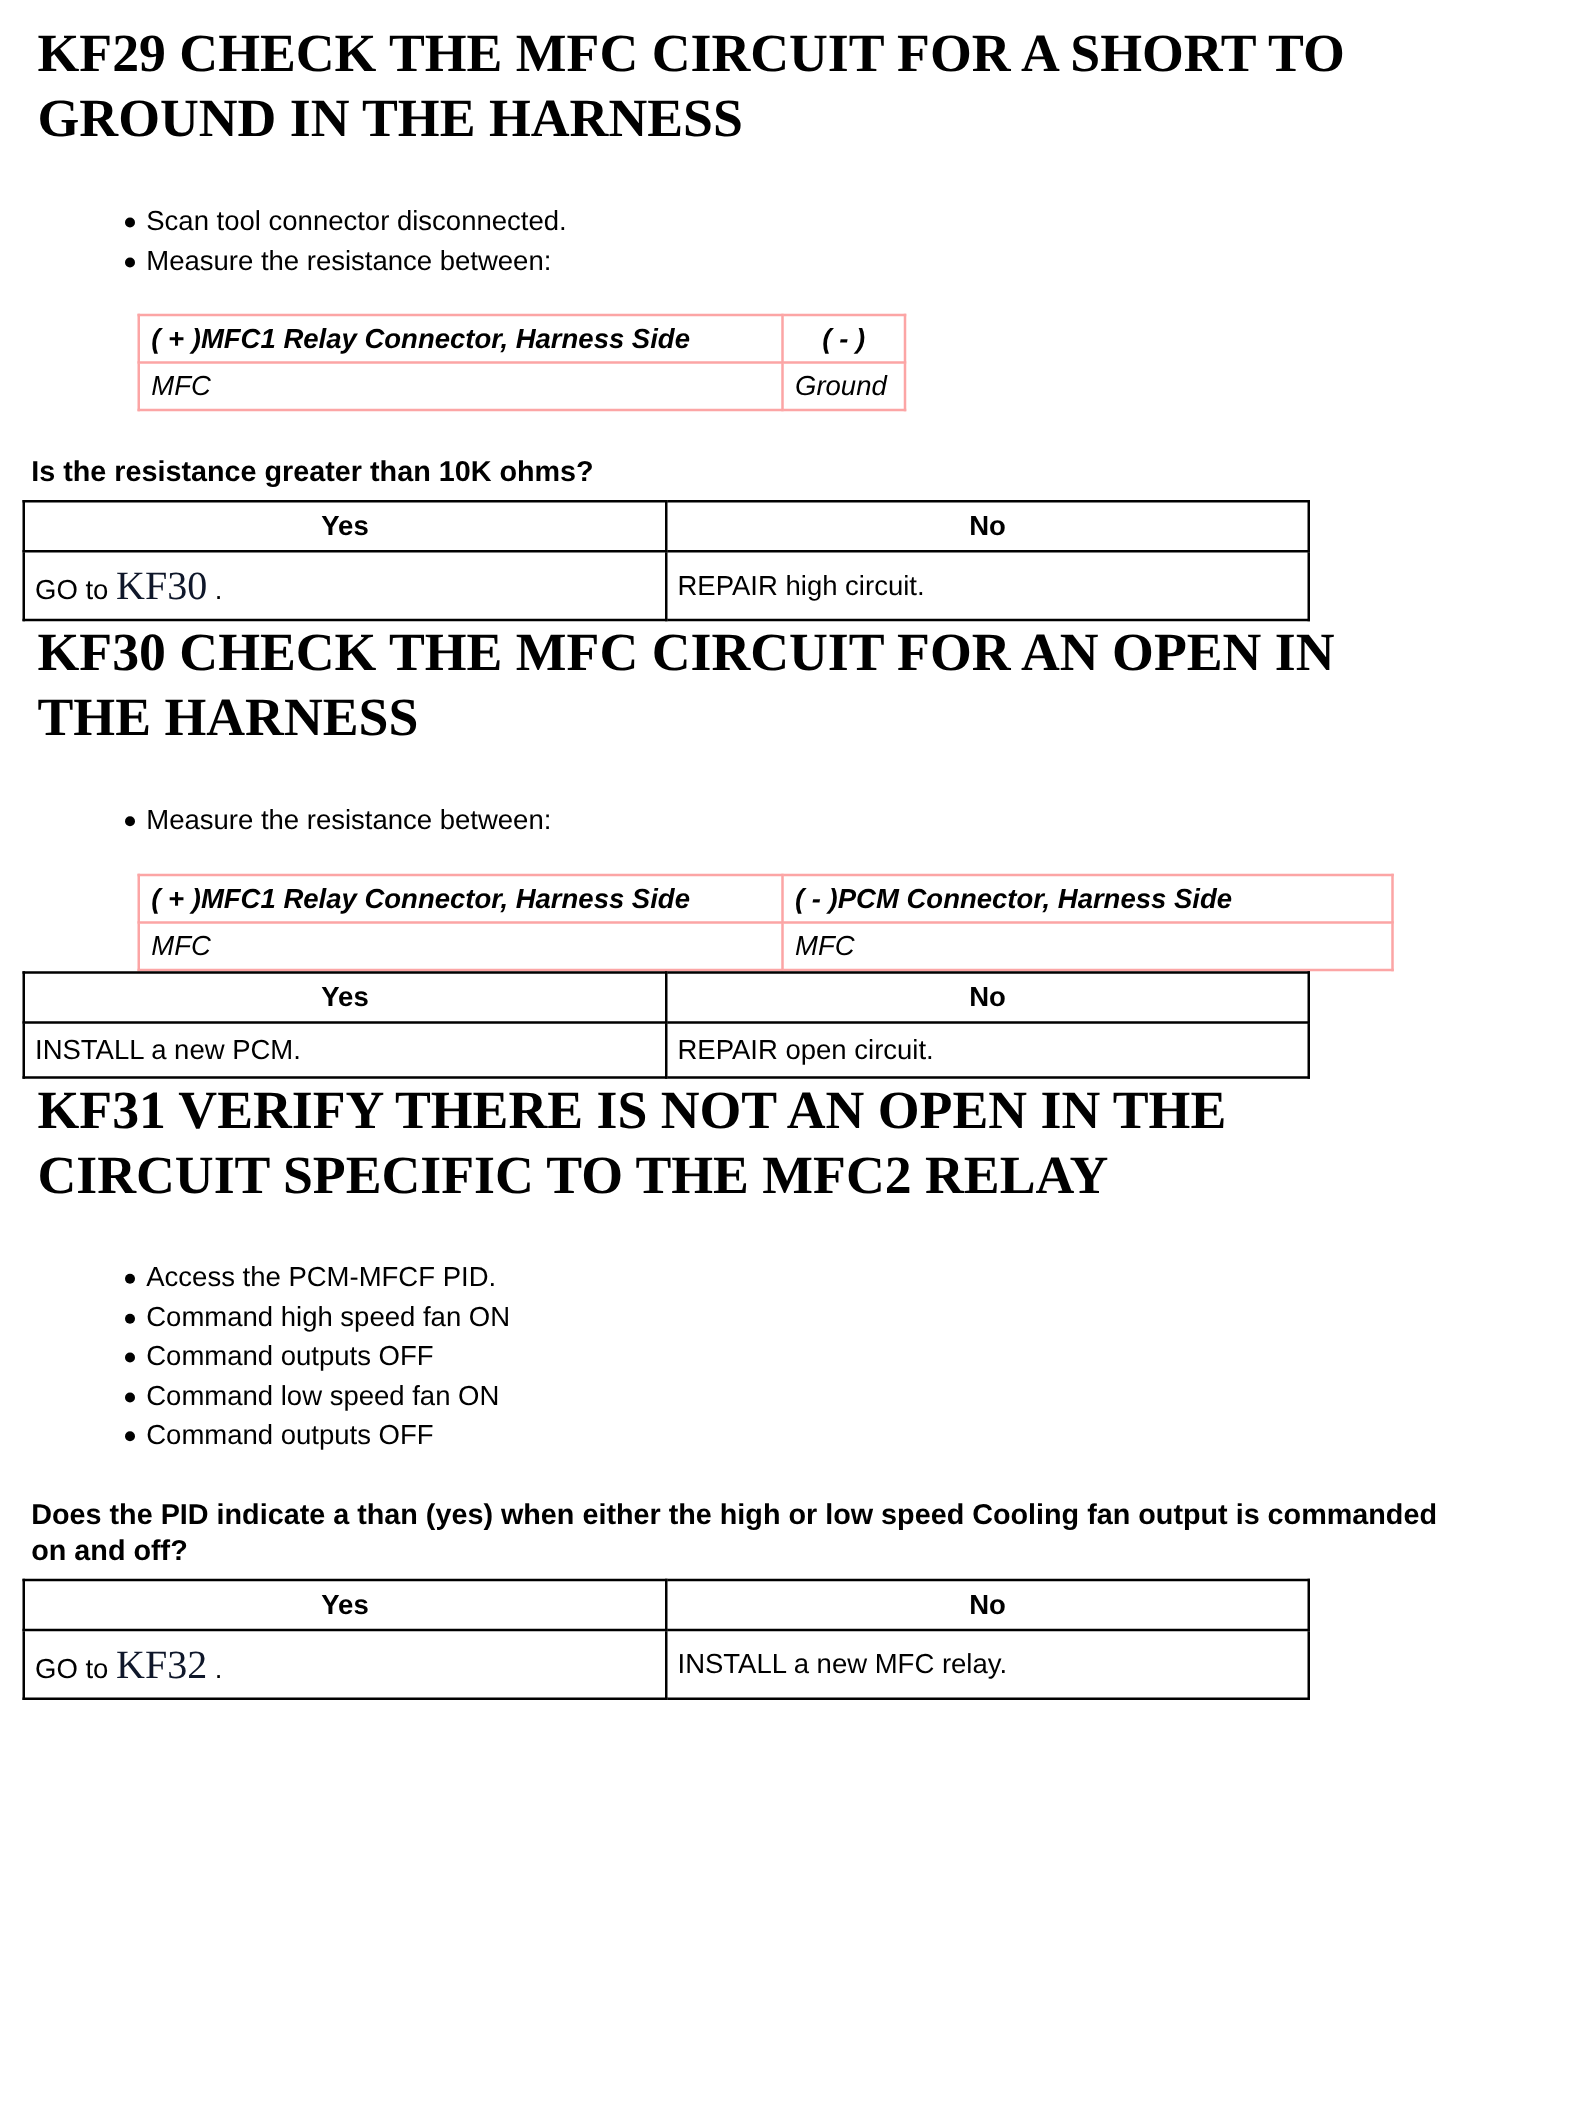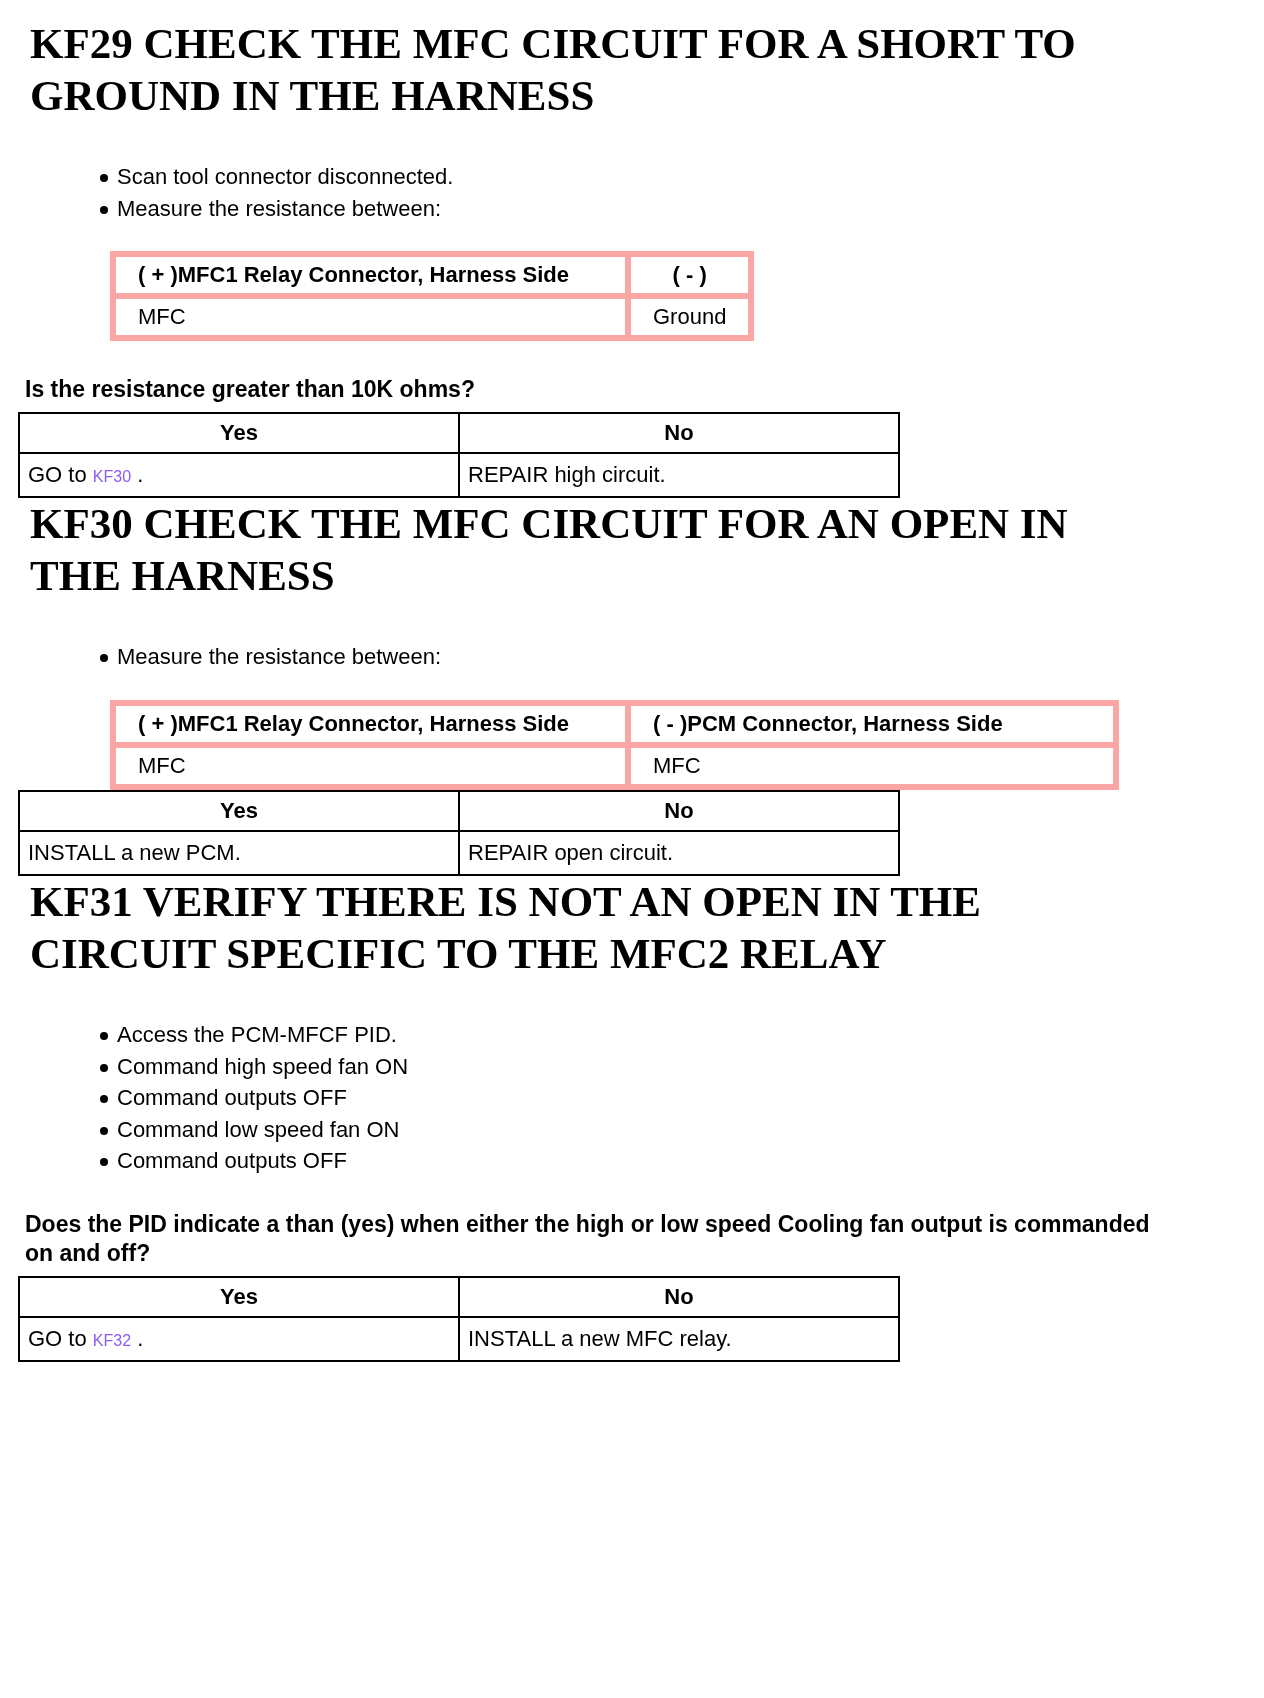--- a/index.html
+++ b/index.html
@@ -42,61 +42,62 @@
     margin-right: 9px;
     vertical-align: 2px;
   }
 
   table { border-collapse: collapse; }
   .meas-table {
     margin: 28px 0 0 92px;
     font-size: 22px;
   }
   .meas-table th, .meas-table td {
-    border: 6px solid #fca5a5;
-    padding: 5px 22px;
+    border: 2px solid #fca5a5;
+    padding: 5px 9px;
     text-align: left;
     vertical-align: middle;
+    font-style: italic;
   }
   .meas-table th { font-weight: bold; }
   .meas-table th.center { text-align: center; }
   .w-main { width: 515px; }
   .w-neg-small { width: 98px; }
   .w-neg-wide { width: 488px; }
 
   .question {
     margin: 34px 16px 8px 7px;
     font-weight: bold;
     font-size: 23px;
     line-height: 1.25;
     max-width: 1130px;
   }
 
   .decision-table {
-    width: 882px;
+    width: 1030px;
     font-size: 22px;
     margin: 0;
   }
   .decision-table th {
     border: 2px solid #000;
     font-weight: bold;
     text-align: center;
     padding: 6px 8px;
     width: 50%;
   }
   .decision-table td {
     border: 2px solid #000;
     text-align: left;
     padding: 8px 8px;
     vertical-align: middle;
   }
   .xref {
-    font-family: Liberation Sans, sans-serif;
-    font-size: 16px;
-    color: #8b5cf6;
+    font-family: Liberation Serif, serif;
+    font-size: 32px;
+    color: #0f172a;
     text-decoration: none;
     cursor: pointer;
   }
 </style>
 </head>
 <body>
 
 <div class="section">
   <h1 class="section-title">KF29 CHECK THE MFC CIRCUIT FOR A SHORT TO GROUND IN THE HARNESS</h1>
 

